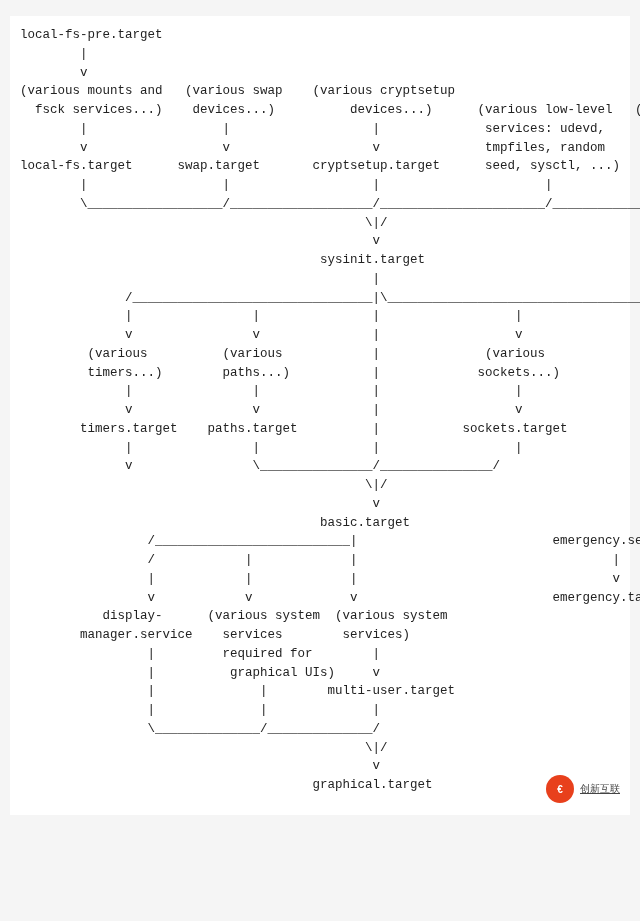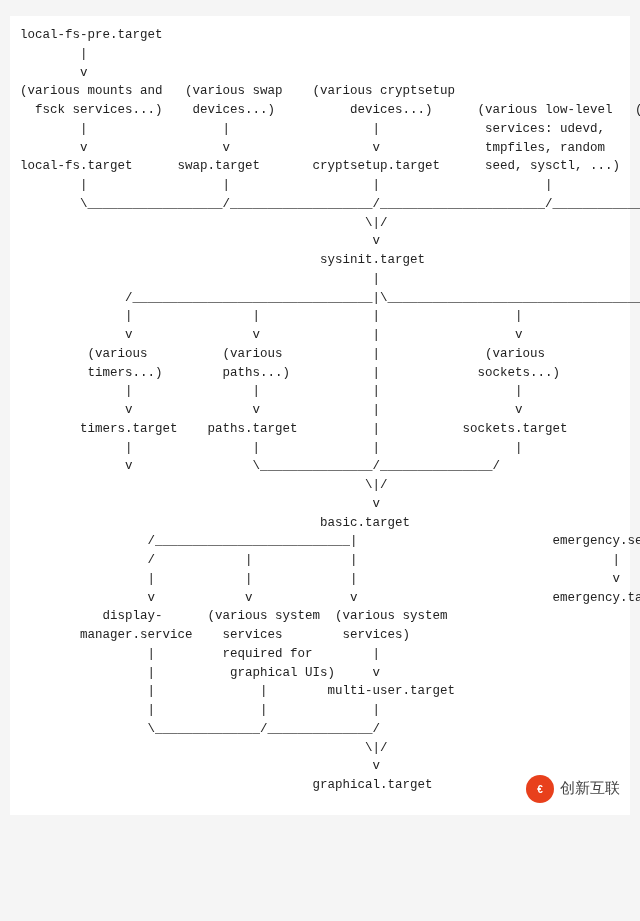--- a/index.html
+++ b/index.html
@@ -43,21 +43,22 @@
       border-radius: 50%;
       display: flex;
       align-items: center;
       justify-content: center;
       color: white;
       font-size: 14px;
       font-weight: bold;
     }
     .watermark-text {
       color: #444;
-      font-size: 15px;
+      font-size: 10px;
+      text-decoration: underline;
     }
   </style>
 </head>
 <body>
 
 <div class="page-container">
   <pre>local-fs-pre.target
         |
         v
 (various mounts and   (various swap    (various cryptsetup

